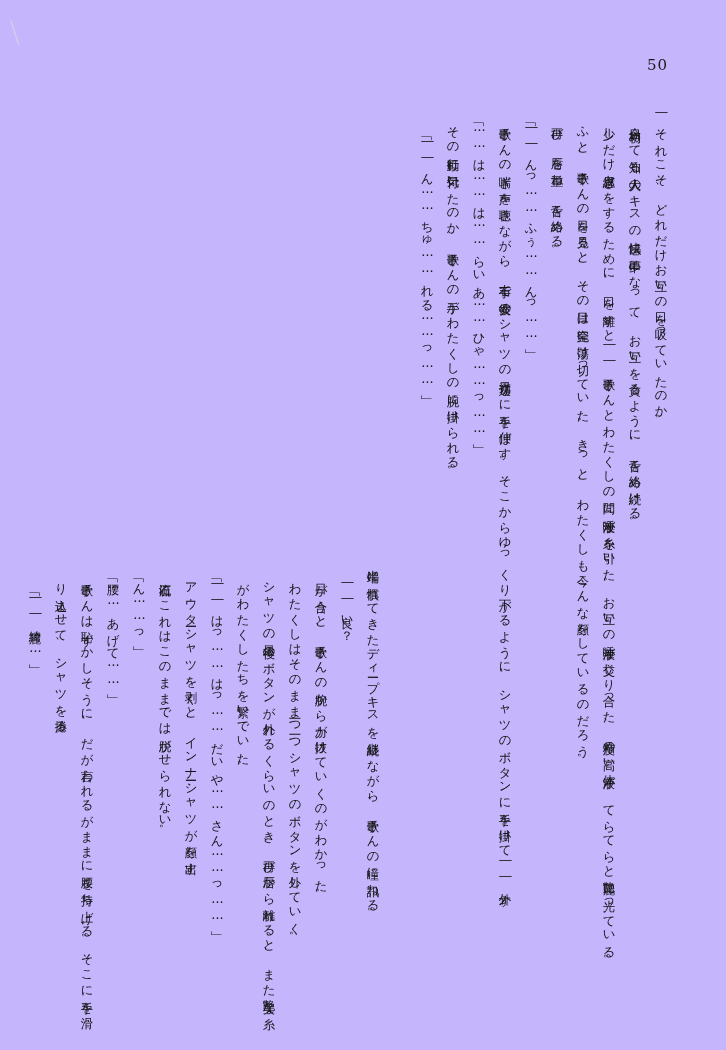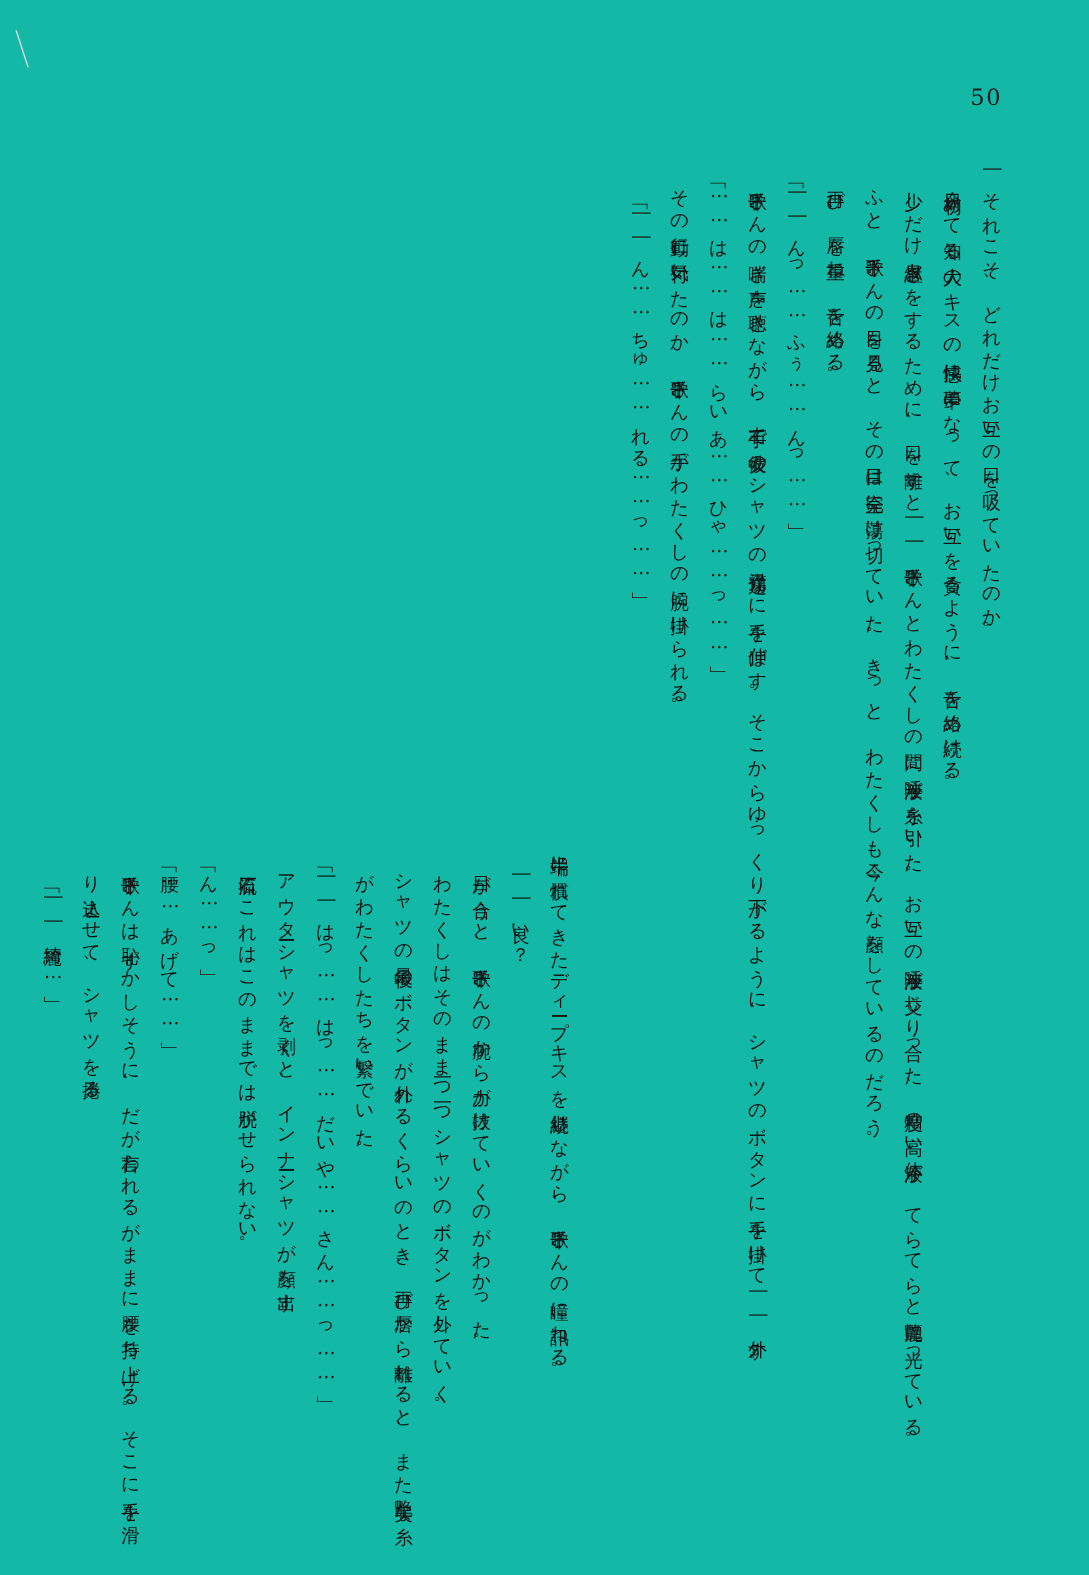--- a/index.html
+++ b/index.html
@@ -12,21 +12,21 @@
     height: 1050px;
     font-family: "DejaVu Serif", "Liberation Serif", serif;
     color: #111111;
     position: relative;
     overflow: hidden;
   }
 
   .page {
     position: absolute;
     inset: 0;
-    background: #14b8a6;
+    background: #c4b5fd;
   }
 
   
   .page-number {
     position: absolute;
     top: 56px;
     right: 58px;
     font-size: 15px;
     letter-spacing: 1px;
     color: #1a1a1a;

